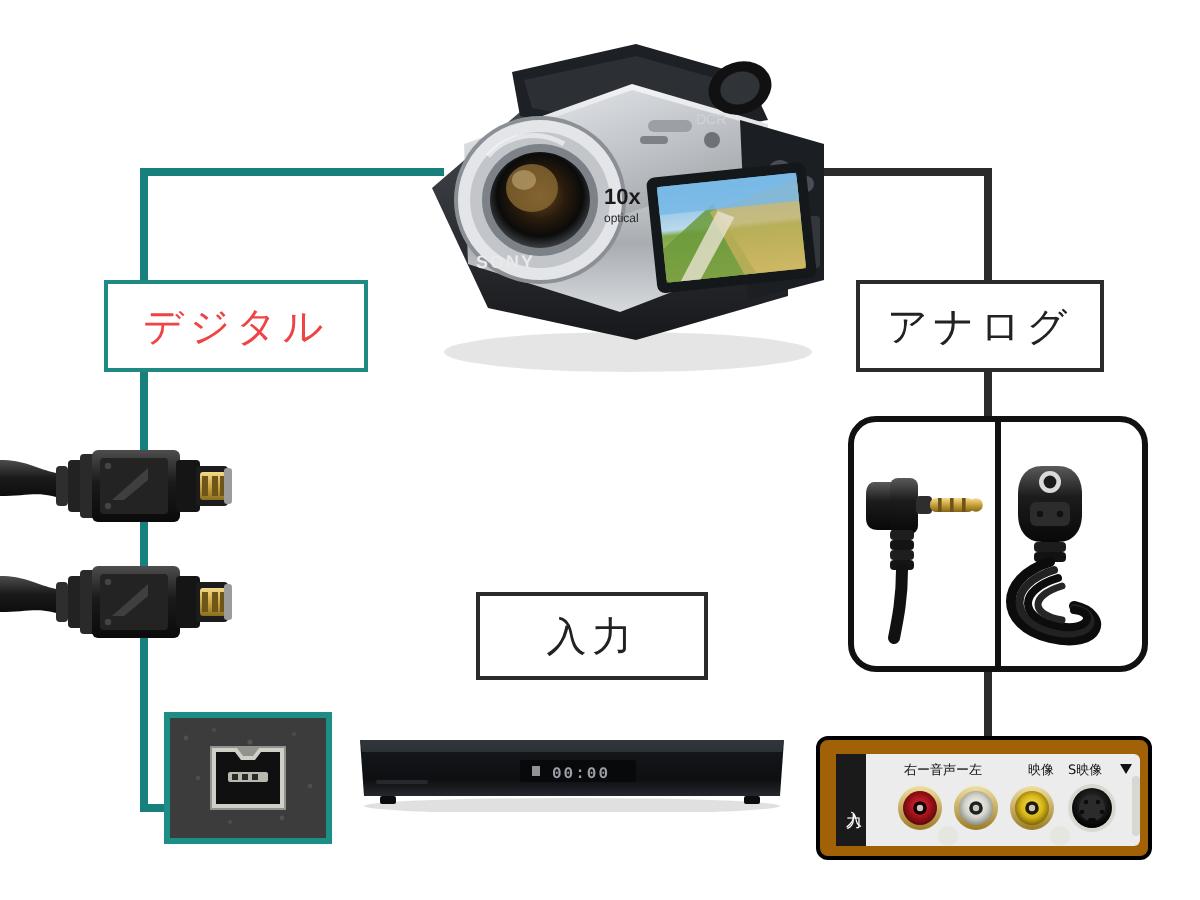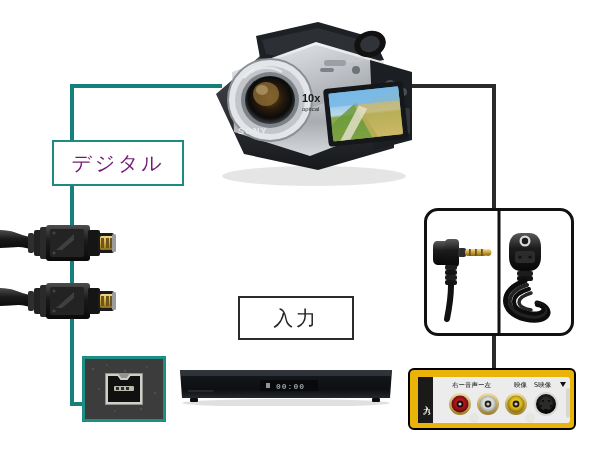--- a/index.html
+++ b/index.html
@@ -21,21 +21,21 @@
     position:absolute;
     background:#ffffff;
     border:2px solid #2b2b2b;
     display:flex;align-items:center;justify-content:center;
     color:#222;
     letter-spacing:.14em;
     font-size:20px;
     box-sizing:border-box;
     z-index:30;
   }
-  .labelbox.teal{border-color:#1f8a84;color:#701a75;}
+  .labelbox.teal{border-color:#1f8a84;color:#ef4444;}
   .labelbox.ghost{background:rgba(255,255,255,.72);border-color:#3a3a3a;}
 
   
   #camcorder{position:absolute;left:198px;top:8px;width:230px;height:180px;z-index:20;}
 
   
   .fw{position:absolute;z-index:22;}
 
   
   #usbport{
@@ -50,21 +50,21 @@
     border:3px solid #111;border-radius:14px;background:#fff;
     box-sizing:border-box;z-index:25;
   }
 
   
   #recorder{position:absolute;left:176px;top:364px;width:220px;height:42px;z-index:22;font-weight:bold;}
 
   
   #rearpanel{
     position:absolute;left:408px;top:368px;width:168px;height:62px;
-    background:#eab308;border:2px solid #000;border-radius:6px;
+    background:#a16207;border:2px solid #000;border-radius:6px;
     box-sizing:border-box;z-index:26;
   }
   #rearpanel .inner{
     position:absolute;left:8px;top:7px;width:152px;height:46px;
     background:#ececec;border-radius:3px;overflow:hidden;
   }
   #rearpanel .vlabel{
     position:absolute;left:8px;top:7px;width:15px;height:46px;
     background:#1a1a1a;color:#fff;font-size:8px;
     writing-mode:vertical-rl;text-align:center;
@@ -379,19 +379,22 @@
       <circle cx="64" cy="48" r="5" fill="#e6e6e0"></circle>
       <circle cx="120" cy="48" r="5" fill="#e6e6e0"></circle>
       <rect x="156" y="18" width="4" height="30" rx="2" fill="#d8d8d2"></rect>
     </svg>
   </div>
 
   <div class="labelbox teal" style="left:52px;top:140px;width:132px;height:46px;">
     <span>デジタル</span>
   </div>
 
+  <div class="labelbox" style="left:428px;top:140px;width:124px;height:46px;">
+    <span>アナログ</span>
+  </div>
 
 
   <div class="labelbox" style="left:238px;top:296px;width:116px;height:44px;">
     <span>入力</span>
   </div>
 
 </div>
 
 </body></html>

